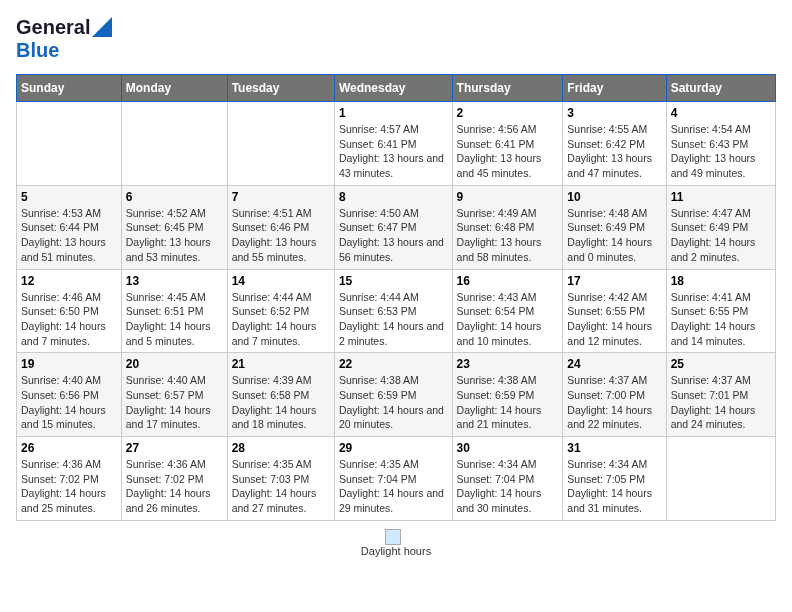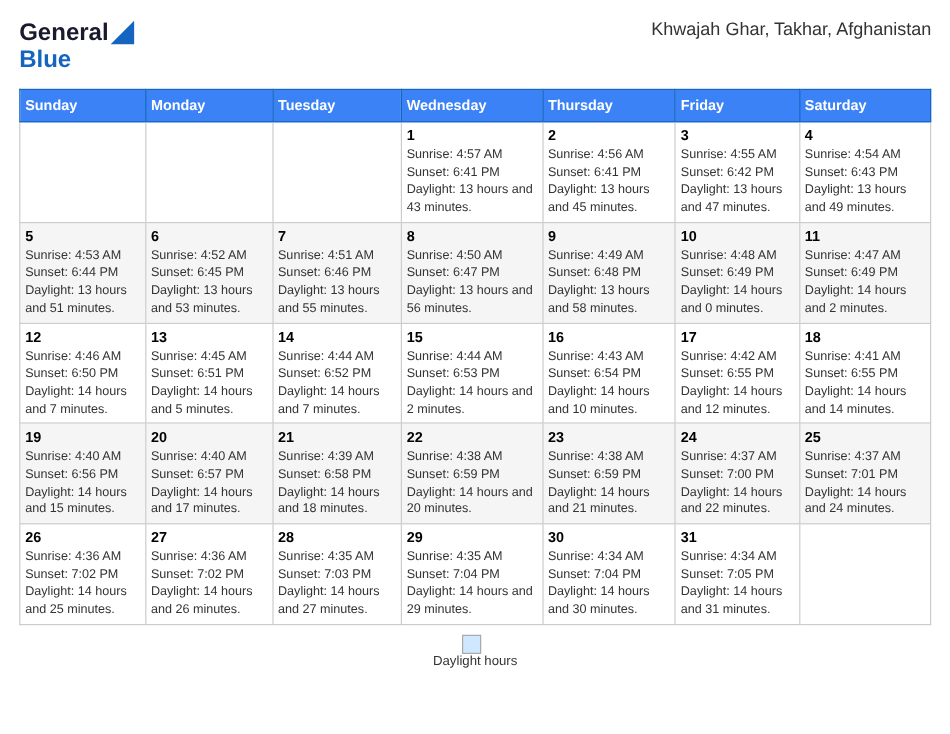--- a/index.html
+++ b/index.html
@@ -33,21 +33,21 @@
     .subtitle {
       font-size: 15px;
       color: #333;
     }
     table {
       width: 100%;
       border-collapse: collapse;
       font-size: 11px;
     }
     thead tr th {
-      background-color: #3b82f6;
+      background-color: #737373;
       color: #fff;
       padding: 6px 4px;
       text-align: left;
       font-size: 12px;
       font-weight: bold;
       border: 1px solid #1565c0;
     }
     tbody tr td {
       border: 1px solid #ccc;
       padding: 4px 4px;
@@ -77,21 +77,20 @@
   <div class="logo">
     <div style="display:flex;align-items:center;">
       <span style="font-size:20px;font-weight:bold;color:#1a1a2e;">General</span>
       <svg width="20" height="20" viewBox="0 0 20 20" style="margin-left:2px;margin-top:-2px;">
         <polygon points="0,20 20,0 20,20" fill="#1565c0"></polygon>
       </svg>
     </div>
     <span style="font-size:20px;font-weight:bold;color:#1565c0;">Blue</span>
   </div>
   <div class="title-block">
-    <div class="subtitle">Khwajah Ghar, Takhar, Afghanistan</div>
   </div>
 </div>
 
 <table>
   <thead>
     <tr>
     <th>Sunday</th>
         <th>Monday</th>
         <th>Tuesday</th>
         <th>Wednesday</th>

